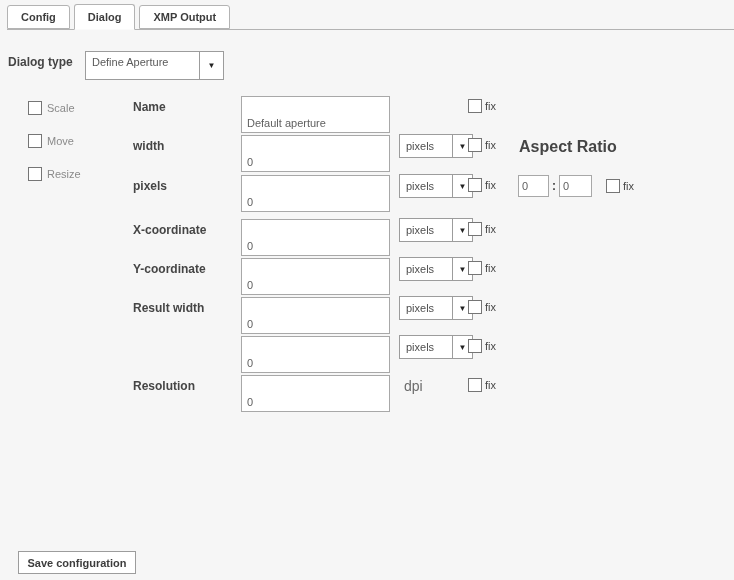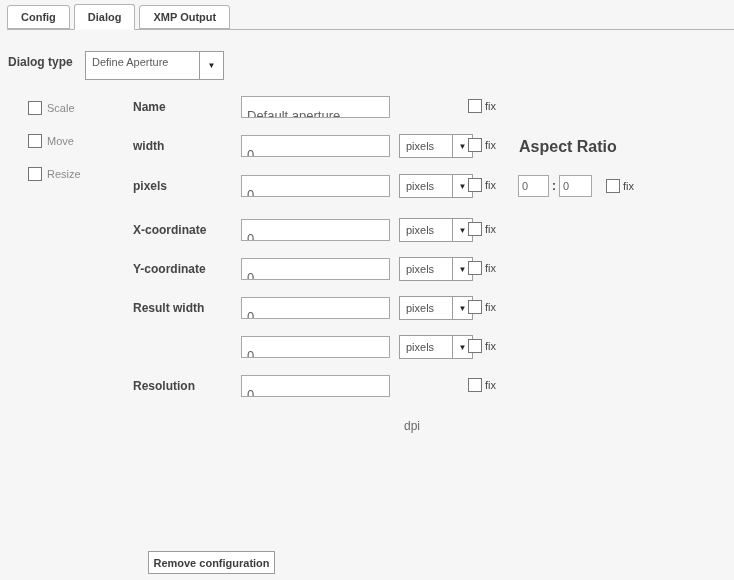--- a/index.html
+++ b/index.html
@@ -30,29 +30,29 @@
   
   .mode { position:absolute; left:28px; height:16px; display:flex; align-items:center; }
   .cb { width:14px; height:14px; background:#fff; border:1px solid #757575;
         display:inline-block; cursor:pointer; flex:none; }
   .mode .mlabel { font-size:11px; color:#8a8a8a; margin-left:5px; line-height:14px; }
 
   
   .row { position:absolute; left:0; width:734px; height:24px; }
   .flabel { position:absolute; left:133px; top:0; line-height:24px;
             font-size:12px; font-weight:bold; color:#454545; white-space:nowrap; }
-  .tinput { position:absolute; left:241px; top:1px; width:149px; height:22px;
+  .tinput { position:absolute; left:241px; top:1px; width:149px; height:37px;
             border:1px solid #a8a8a8; background:#fff; font-family:"Liberation Sans",sans-serif;
-            font-size:13px; color:#606060; padding:16px 4px 0 5px; }
+            font-size:11px; color:#606060; padding:16px 4px 0 5px; }
   .unit { position:absolute; left:399px; top:0; width:74px; height:24px; background:#fff;
           border:1px solid #9c9c9c; display:flex; align-items:stretch; cursor:pointer;justify-content:flex-end; }
   .unit .unit-text { flex:1; font-size:11px; color:#4f4f4f; line-height:22px; padding-left:6px; }
   .unit .unit-arrow { width:20px; border-left:1px solid #9c9c9c; display:flex;
                       align-items:center; justify-content:center; font-size:8px; color:#222; }
-  .unit-static { position:absolute; left:404px; top:0; line-height:24px; font-size:12px; color:#6b6b6b;margin-top:40px; }
+  .unit-static { position:absolute; left:404px; top:0; line-height:24px; font-size:14px; color:#6b6b6b; }
   .fixwrap { position:absolute; left:468px; top:4px; display:flex; align-items:center; }
   .fixwrap .fixlabel { font-size:11px; color:#474747; margin-left:3px; line-height:14px; }
 
   
   .ar-label { position:absolute; left:519px; top:1px; line-height:24px;
               font-size:16px; font-weight:bold; color:#454545; }
   .ar-group { position:absolute; left:518px; top:1px; display:flex; align-items:center; }
   .ar-input { width:31px; height:22px; border:1px solid #a8a8a8; background:#fff;
               font-family:"Liberation Sans",sans-serif; font-size:11px; color:#606060; padding:0 3px; }
   .ar-colon { font-size:12px; font-weight:bold; color:#454545; margin:0 3px; }
@@ -193,15 +193,15 @@
   <div class="row" style="top:374px">
     <span class="flabel">Resolution</span>
     <input class="tinput" value="0" style="">
     <span class="unit-static">dpi</span>
     <span class="fixwrap">
       <span class="cb"></span>
       <span class="fixlabel">fix</span>
     </span>
   </div>
 
-  <button class="btn remove">Remove configuration</button>
+  <button class="btn save">Save configuration</button>
 
 </div>
 
 </body></html>

